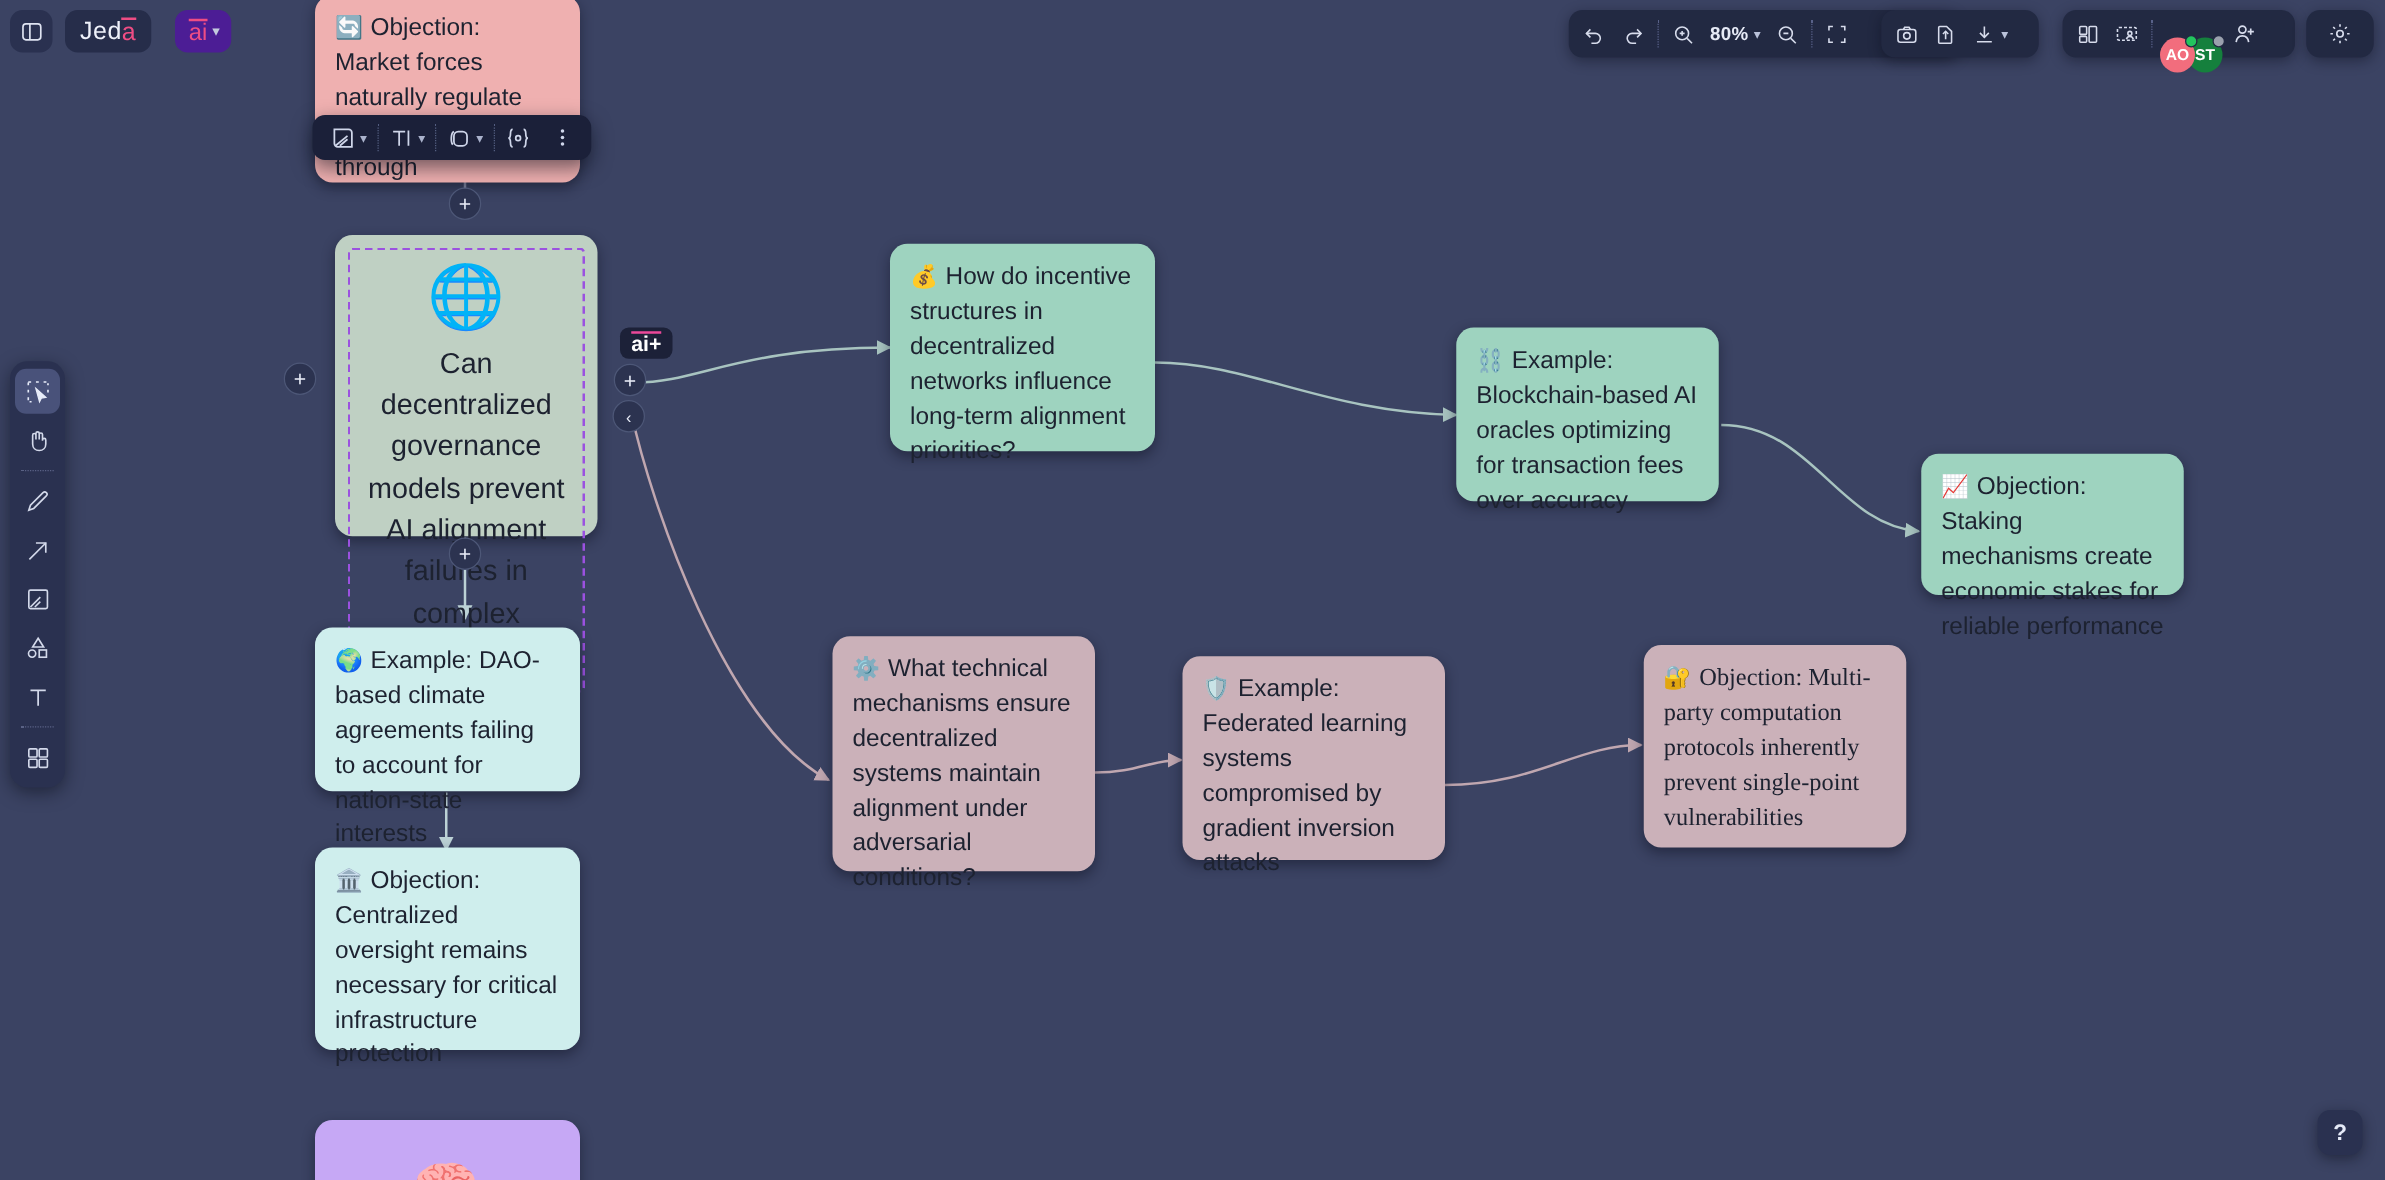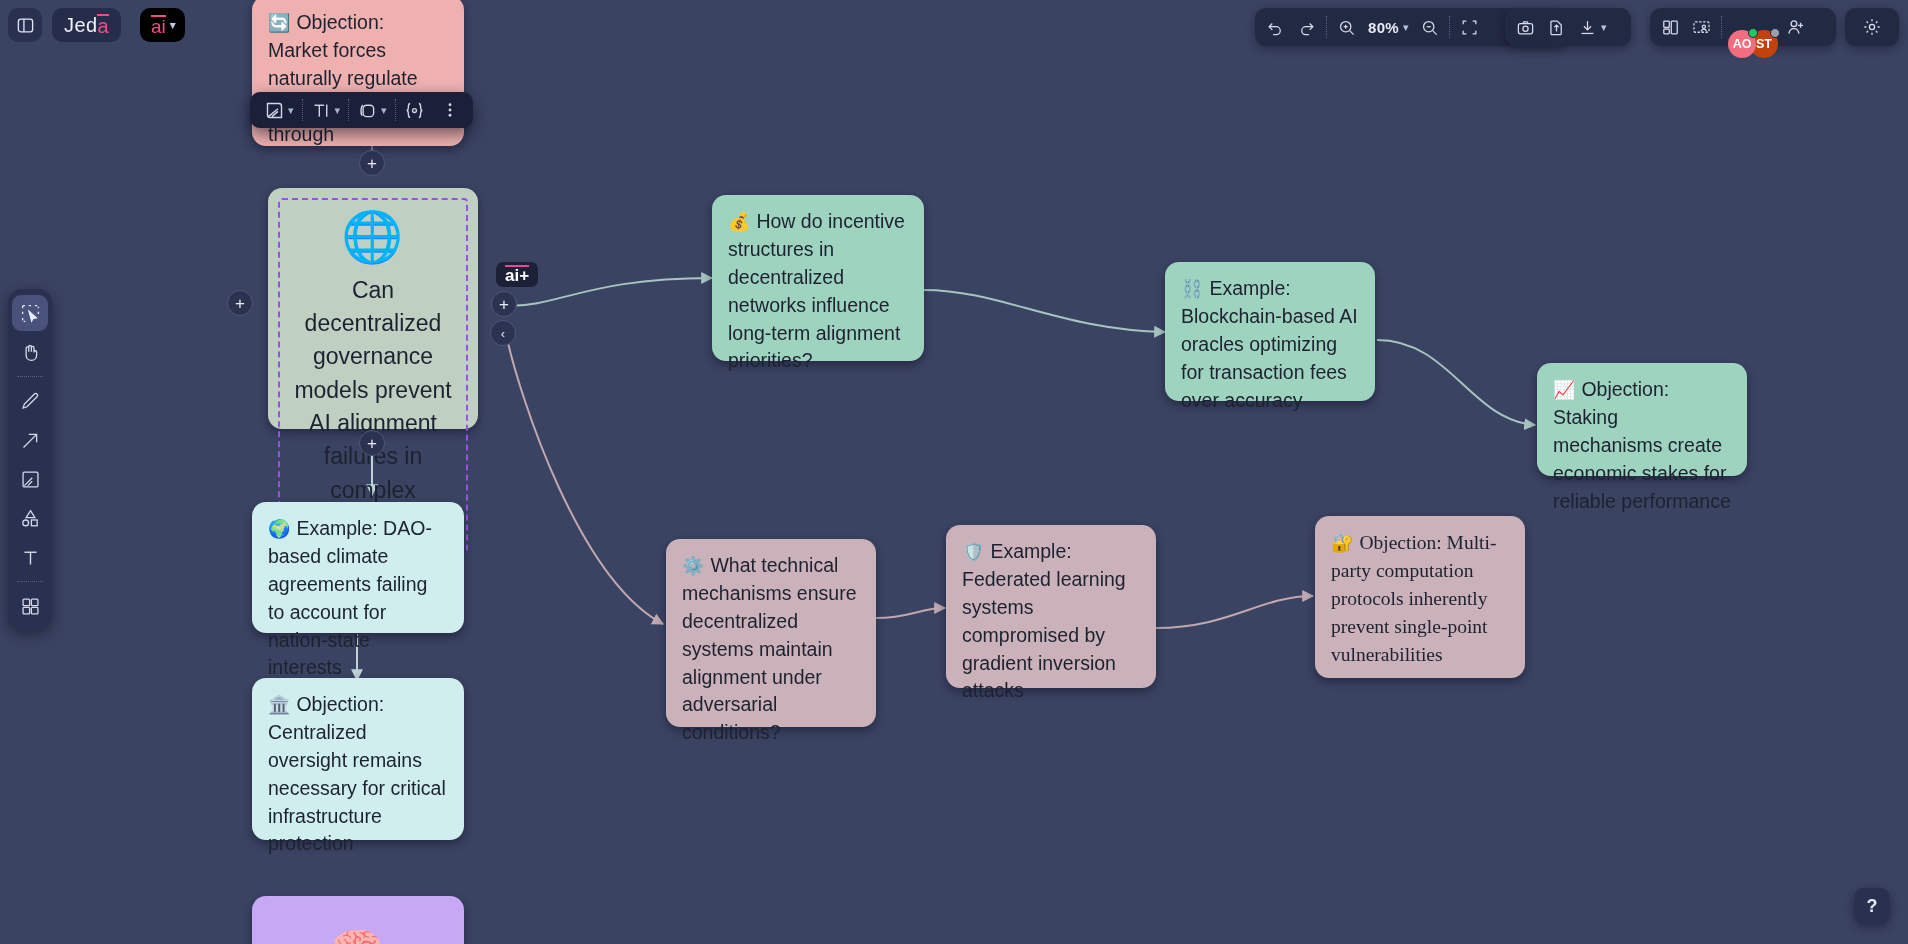--- a/index.html
+++ b/index.html
@@ -101,21 +101,21 @@
   }
   #brand {
     position: absolute; left: 52px; top: 8px; height: 34px;
     padding: 0 12px; border-radius: 10px; background: #262d4a;
     display: flex; align-items: center; color: #eef1fa;
     font-size: 20px; letter-spacing: .4px; z-index: 40; cursor: pointer;
   }
   #brand .pinkbar { color: #ef4d84; border-top: 2px solid #ef4d84; line-height: 1; }
   #ai-menu {
     position: absolute; left: 140px; top: 8px; height: 34px;
-    padding: 0 9px 0 11px; border-radius: 10px; background: #000000;
+    padding: 0 9px 0 11px; border-radius: 10px; background: #4c1d95;
     display: flex; align-items: center; gap: 4px; color: #ef4d84;
     font-size: 19px; z-index: 40; cursor: pointer;
   }
   #ai-menu .chev { color: #c3cade; font-size: 12px; }
 
   
   #ctx-toolbar {
     position: absolute; left: 250px; top: 92px;
     height: 36px; padding: 0 6px;
     background: #1b2039; border-radius: 10px;
@@ -230,21 +230,21 @@
   </div>
 
   <div class="card c-mint" style="left:252px; top:502px; width:212px; height:131px;">
     <span class="emoji">🌍</span><span>Example: DAO-based climate agreements failing to account for nation-state interests</span>
   </div>
 
   <div class="card c-mint" style="left:252px; top:678px; width:212px; height:162px;">
     <span class="emoji">🏛️</span><span>Objection: Centralized oversight remains necessary for critical infrastructure protection</span>
   </div>
 
-  <div class="card c-mauve" style="left:666px; top:539px; width:210px; height:188px;">
+  <div class="card c-mauve" style="left:666px; top:509px; width:210px; height:188px;">
     <span class="emoji">⚙️</span><span>What technical mechanisms ensure decentralized systems maintain alignment under adversarial conditions?</span>
   </div>
 
   <div class="card c-mauve" style="left:946px; top:525px; width:210px; height:163px;">
     <span class="emoji">🛡️</span><span>Example: Federated learning systems compromised by gradient inversion attacks</span>
   </div>
 
   <div class="card c-mauve" style="left:1315px; top:516px; width:210px; height:162px;font-family:Liberation Serif, serif;">
     <span class="emoji">🔐</span><span>Objection: Multi-party computation protocols inherently prevent single-point vulnerabilities</span>
   </div>
@@ -457,21 +457,21 @@
         <circle cx="15" cy="11" r="2"></circle>
           <path d="M11.5 17c.6-2 1.8-3 3.5-3s2.9 1 3.5 3"></path>
       </svg>
     </div>
     <div class="tdiv"></div>
     <div class="tbtn" style="gap:0; padding:0 2px;margin-top:34px;">
       <div class="avatar" style="background:#f26d7d; z-index:2;">
         <span>AO</span>
         <span class="dot" style="background:#22c55e;"></span>
       </div>
-      <div class="avatar" style="background:#c2410c; margin-left:-6px; z-index:1;justify-content:center;">
+      <div class="avatar" style="background:#15803d; margin-left:-6px; z-index:1;justify-content:center;">
         <span>ST</span>
         <span class="dot" style="background:#9aa0ad;"></span>
       </div>
     </div>
     <div class="tbtn">
       <svg class="ic" width="20" height="20" viewBox="0 0 24 24" fill="none" stroke="#d7dcec" stroke-width="1.6">
         <circle cx="9.5" cy="8" r="3.4"></circle>
           <path d="M3.5 20c.5-4 3-6 6-6s5.5 2 6 6"></path>
         <path d="M17.5 7v6M14.5 10h6"></path>
       </svg>

